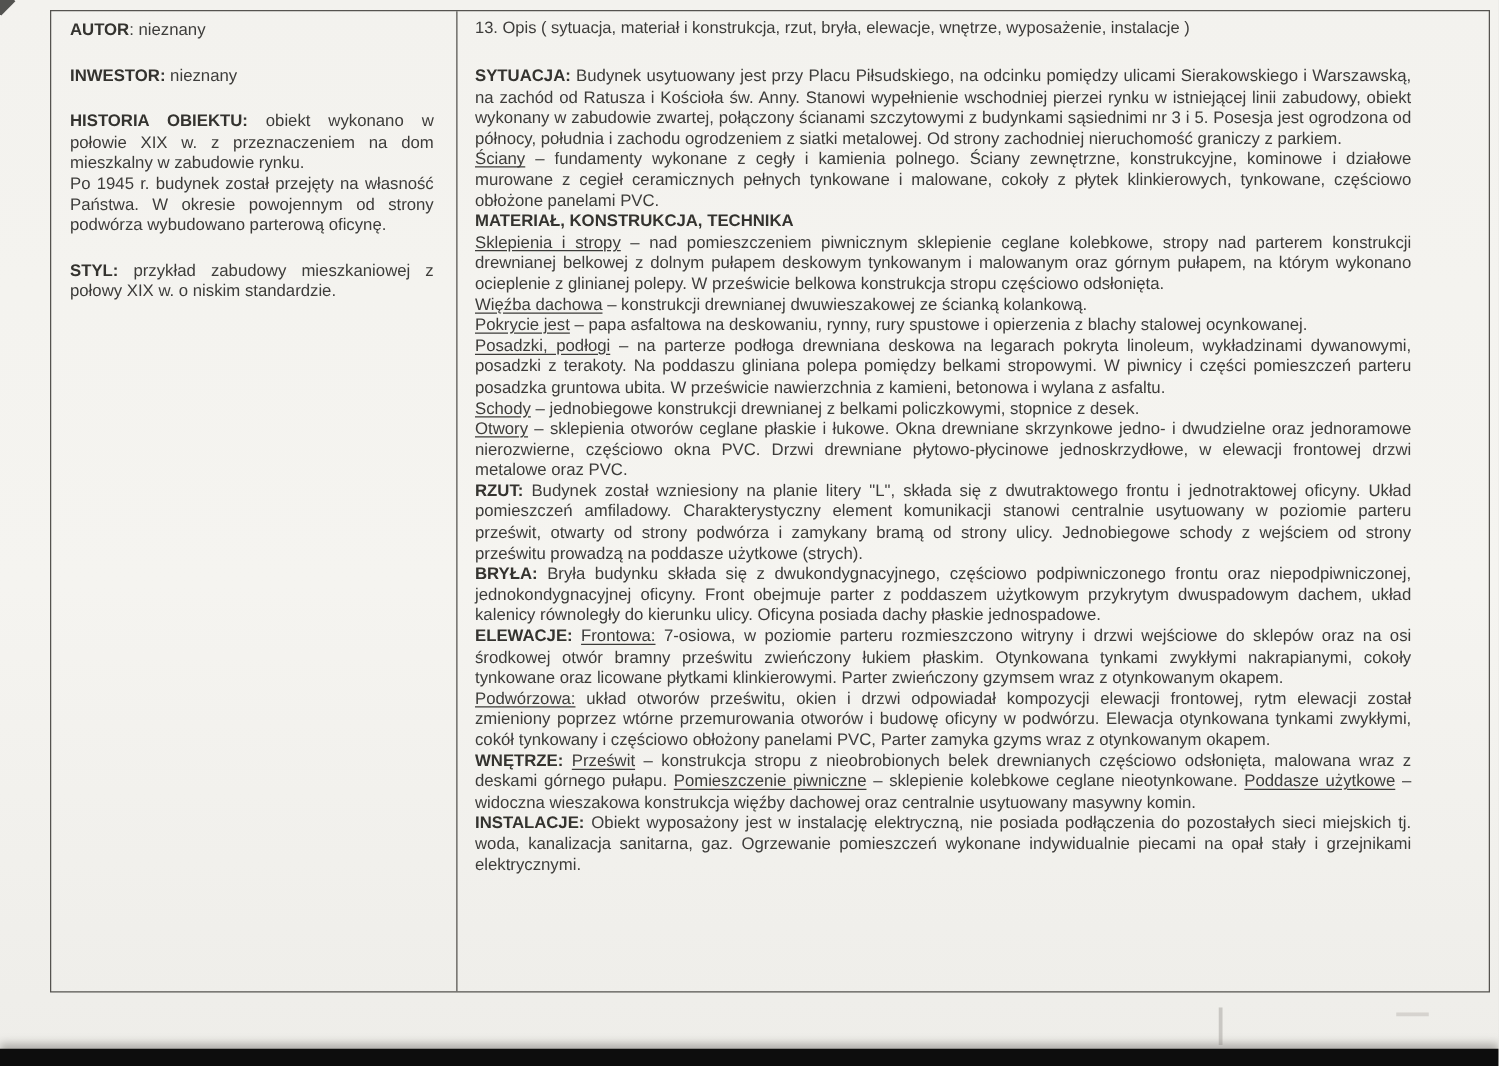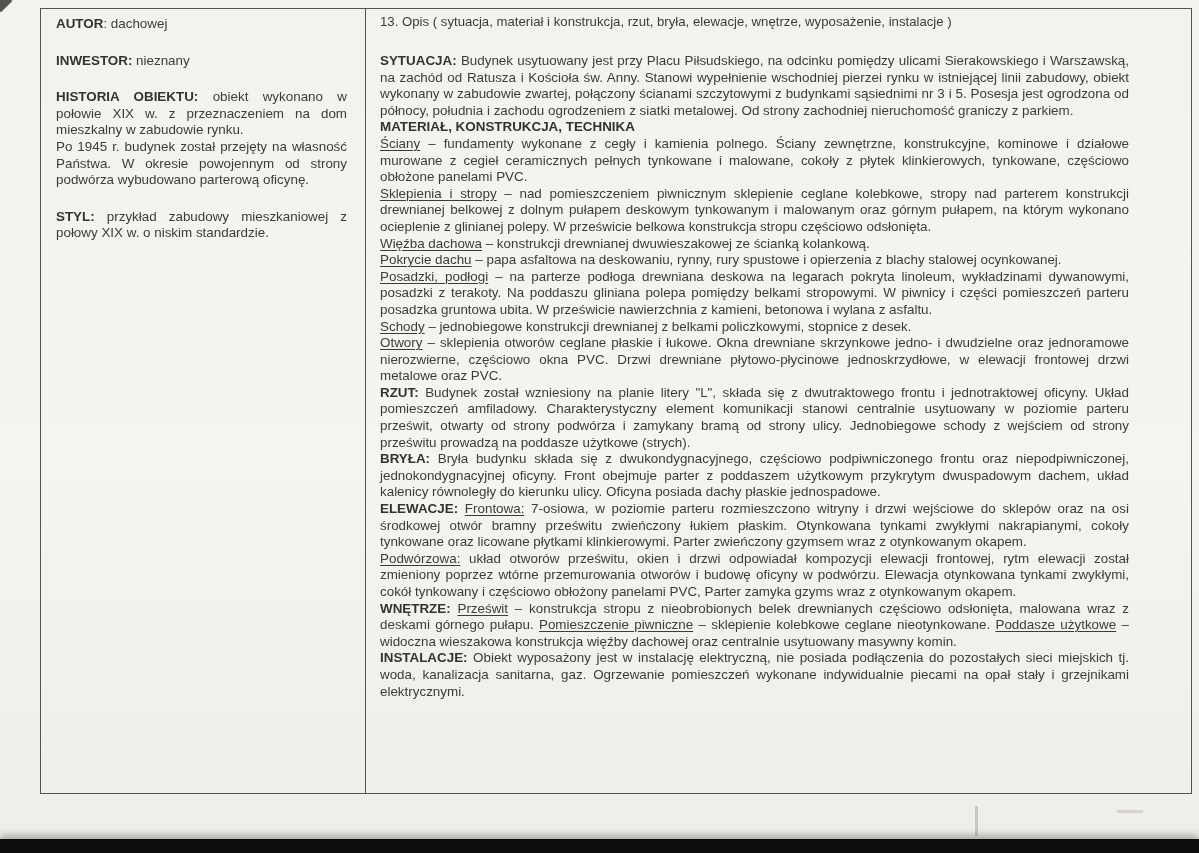--- a/index.html
+++ b/index.html
@@ -99,37 +99,37 @@
 </style>
 </head>
 <body>
 
 <div class="page">
 
   <div class="form-table">
 
     <div class="cell cell-left">
       <div class="paragraphs left-paras">
-          <div class="para"><span class="seg-b">AUTOR</span><span class="seg-n">: dachowej</span></div>
+          <div class="para"><span class="seg-b">AUTOR</span><span class="seg-n">: nieznany</span></div>
           <div class="para"><span class="seg-b">INWESTOR:</span><span class="seg-n"> nieznany</span></div>
           <div class="para"><span class="seg-b">HISTORIA OBIEKTU:</span><span class="seg-n"> obiekt wykonano w połowie XIX w. z przeznaczeniem na dom mieszkalny w zabudowie rynku.
 Po 1945 r. budynek został przejęty na własność Państwa. W okresie powojennym od strony podwórza wybudowano parterową oficynę.</span></div>
           <div class="para"><span class="seg-b">STYL:</span><span class="seg-n"> przykład zabudowy mieszkaniowej z połowy XIX w. o niskim standardzie.</span></div>
         </div>
     </div>
 
     <div class="cell cell-right">
       <div class="col-header">13. Opis ( sytuacja, materiał i konstrukcja, rzut, bryła, elewacje, wnętrze, wyposażenie, instalacje )</div>
       <div class="paragraphs right-paras">
           <div class="para"><span class="seg-b">SYTUACJA:</span><span class="seg-n"> Budynek usytuowany jest przy Placu Piłsudskiego, na odcinku pomiędzy ulicami Sierakowskiego i Warszawską,  na zachód od Ratusza i Kościoła św. Anny. Stanowi wypełnienie wschodniej pierzei rynku w istniejącej linii zabudowy, obiekt wykonany w zabudowie zwartej, połączony ścianami szczytowymi z budynkami sąsiednimi nr 3 i 5. Posesja jest ogrodzona od północy, południa i zachodu ogrodzeniem z siatki metalowej. Od strony zachodniej nieruchomość graniczy z parkiem.</span></div>
+          <div class="para"><span class="seg-u">Ściany</span><span class="seg-n"> – fundamenty wykonane z cegły i kamienia polnego. Ściany zewnętrzne, konstrukcyjne, kominowe i działowe murowane z cegieł ceramicznych pełnych tynkowane i malowane, cokoły z płytek klinkierowych, tynkowane, częściowo obłożone panelami PVC.</span></div>
           <div class="para"><span class="seg-b">MATERIAŁ, KONSTRUKCJA, TECHNIKA</span></div>
-          <div class="para"><span class="seg-u">Ściany</span><span class="seg-n"> – fundamenty wykonane z cegły i kamienia polnego. Ściany zewnętrzne, konstrukcyjne, kominowe i działowe murowane z cegieł ceramicznych pełnych tynkowane i malowane, cokoły z płytek klinkierowych, tynkowane, częściowo obłożone panelami PVC.</span></div>
           <div class="para"><span class="seg-u">Sklepienia i stropy</span><span class="seg-n"> – nad pomieszczeniem piwnicznym sklepienie ceglane kolebkowe, stropy nad parterem konstrukcji drewnianej belkowej z dolnym pułapem deskowym tynkowanym i malowanym oraz górnym pułapem, na którym wykonano ocieplenie z glinianej polepy. W prześwicie belkowa konstrukcja stropu częściowo odsłonięta.</span></div>
           <div class="para"><span class="seg-u">Więźba dachowa</span><span class="seg-n"> – konstrukcji drewnianej dwuwieszakowej ze ścianką kolankową.</span></div>
-          <div class="para"><span class="seg-u">Pokrycie dachu</span><span class="seg-n"> – papa asfaltowa na deskowaniu, rynny, rury spustowe i opierzenia z blachy stalowej ocynkowanej.</span></div>
+          <div class="para"><span class="seg-u">Pokrycie jest</span><span class="seg-n"> – papa asfaltowa na deskowaniu, rynny, rury spustowe i opierzenia z blachy stalowej ocynkowanej.</span></div>
           <div class="para"><span class="seg-u">Posadzki, podłogi</span><span class="seg-n"> – na parterze podłoga drewniana deskowa na legarach pokryta linoleum, wykładzinami dywanowymi, posadzki z terakoty. Na poddaszu gliniana polepa pomiędzy belkami stropowymi. W piwnicy i części pomieszczeń parteru posadzka gruntowa ubita. W prześwicie nawierzchnia z kamieni, betonowa i wylana z asfaltu.</span></div>
           <div class="para"><span class="seg-u">Schody</span><span class="seg-n"> – jednobiegowe konstrukcji drewnianej z belkami policzkowymi, stopnice z desek.</span></div>
           <div class="para"><span class="seg-u">Otwory</span><span class="seg-n"> – sklepienia otworów ceglane płaskie i łukowe. Okna drewniane skrzynkowe jedno- i dwudzielne oraz jednoramowe nierozwierne, częściowo okna PVC. Drzwi drewniane płytowo-płycinowe jednoskrzydłowe, w elewacji frontowej drzwi metalowe oraz PVC.</span></div>
           <div class="para"><span class="seg-b">RZUT:</span><span class="seg-n"> Budynek został wzniesiony na planie litery "L", składa się z dwutraktowego frontu i jednotraktowej oficyny. Układ pomieszczeń amfiladowy. Charakterystyczny element komunikacji stanowi centralnie usytuowany w poziomie parteru prześwit, otwarty od strony podwórza i zamykany bramą od strony ulicy. Jednobiegowe schody z wejściem od strony prześwitu prowadzą na poddasze użytkowe (strych).</span></div>
           <div class="para"><span class="seg-b">BRYŁA:</span><span class="seg-n"> Bryła budynku składa się z dwukondygnacyjnego, częściowo podpiwniczonego frontu oraz niepodpiwniczonej, jednokondygnacyjnej oficyny. Front obejmuje parter z poddaszem użytkowym przykrytym dwuspadowym dachem, układ kalenicy równoległy do kierunku ulicy. Oficyna posiada dachy płaskie jednospadowe.</span></div>
           <div class="para"><span class="seg-b">ELEWACJE:</span><span class="seg-n"> </span><span class="seg-u">Frontowa:</span><span class="seg-n"> 7-osiowa, w poziomie parteru rozmieszczono witryny i drzwi wejściowe do sklepów oraz na osi środkowej otwór bramny prześwitu zwieńczony łukiem płaskim. Otynkowana tynkami zwykłymi nakrapianymi, cokoły tynkowane oraz licowane płytkami klinkierowymi. Parter zwieńczony gzymsem wraz z otynkowanym okapem.</span></div>
           <div class="para"><span class="seg-u">Podwórzowa:</span><span class="seg-n"> układ otworów prześwitu, okien i drzwi odpowiadał kompozycji elewacji frontowej, rytm elewacji został zmieniony poprzez wtórne przemurowania otworów i budowę oficyny w podwórzu. Elewacja otynkowana tynkami zwykłymi, cokół tynkowany i częściowo obłożony panelami PVC, Parter zamyka gzyms wraz z otynkowanym okapem.</span></div>
           <div class="para"><span class="seg-b">WNĘTRZE:</span><span class="seg-n"> </span><span class="seg-u">Prześwit</span><span class="seg-n"> – konstrukcja stropu z nieobrobionych belek drewnianych częściowo odsłonięta, malowana wraz z deskami górnego pułapu. </span><span class="seg-u">Pomieszczenie piwniczne</span><span class="seg-n"> – sklepienie kolebkowe ceglane nieotynkowane. </span><span class="seg-u">Poddasze użytkowe</span><span class="seg-n"> – widoczna wieszakowa konstrukcja więźby dachowej oraz centralnie usytuowany masywny komin.</span></div>
           <div class="para"><span class="seg-b">INSTALACJE:</span><span class="seg-n"> Obiekt wyposażony jest w instalację elektryczną, nie posiada podłączenia do pozostałych sieci miejskich tj. woda, kanalizacja sanitarna, gaz. Ogrzewanie pomieszczeń wykonane indywidualnie piecami na opał stały i grzejnikami elektrycznymi.</span></div>
         </div>

